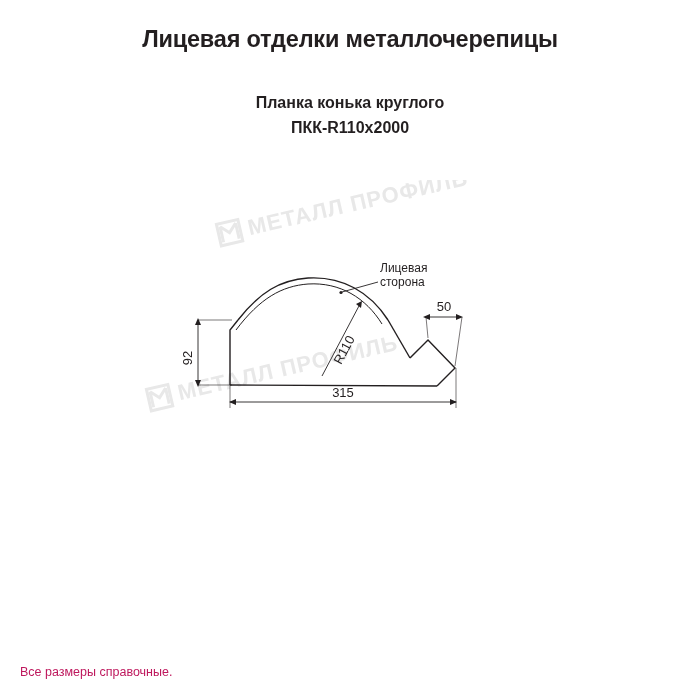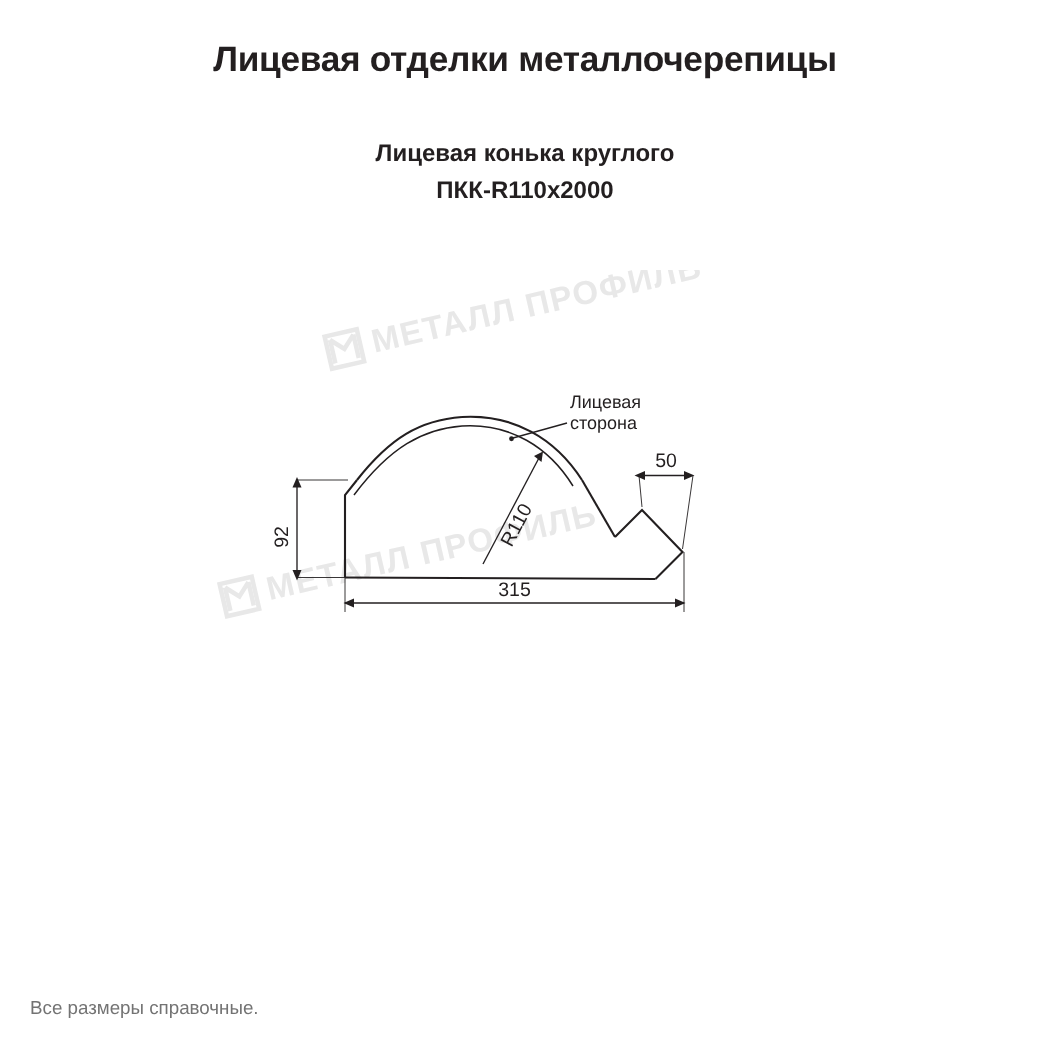--- a/index.html
+++ b/index.html
@@ -50,21 +50,21 @@
     left: 110px;
     width: 480px;
     height: 280px;
   }
   .footnotes {
     position: absolute;
     left: 20px;
     bottom: 18px;
     font-size: 12.5px;
     line-height: 19px;
-    color: #737373;
+    color: #be185d;
   }
   .footnotes div {
     white-space: nowrap;
   }
   svg { display: block; }
   .wm-text {
     font-family: "Liberation Sans", sans-serif;
     font-weight: bold;
     fill: #e8e8e8;
     letter-spacing: 1px;
@@ -81,21 +81,21 @@
   }
 </style>
 </head>
 <body>
 
 <div class="page">
 
   <div class="title">Лицевая отделки металлочерепицы</div>
 
   <div class="subtitle">
-    <span>Лицевая конька круглого</span>
+    <span>Планка конька круглого</span>
     <span class="line2">ПКК-R110x2000</span>
   </div>
 
   <div class="drawing">
     <svg width="480" height="280" viewBox="0 0 480 280">
 
       <g>
         <g transform="translate(110,60) rotate(-13)">
           <rect x="0" y="-16" width="22" height="22" fill="none" stroke="#e8e8e8" stroke-width="3"></rect>
           <path d="M3,-13 L3,3 M19,-13 L19,3 M3,-13 L11,-5 L19,-13" fill="none" stroke="#e8e8e8" stroke-width="3"></path>

